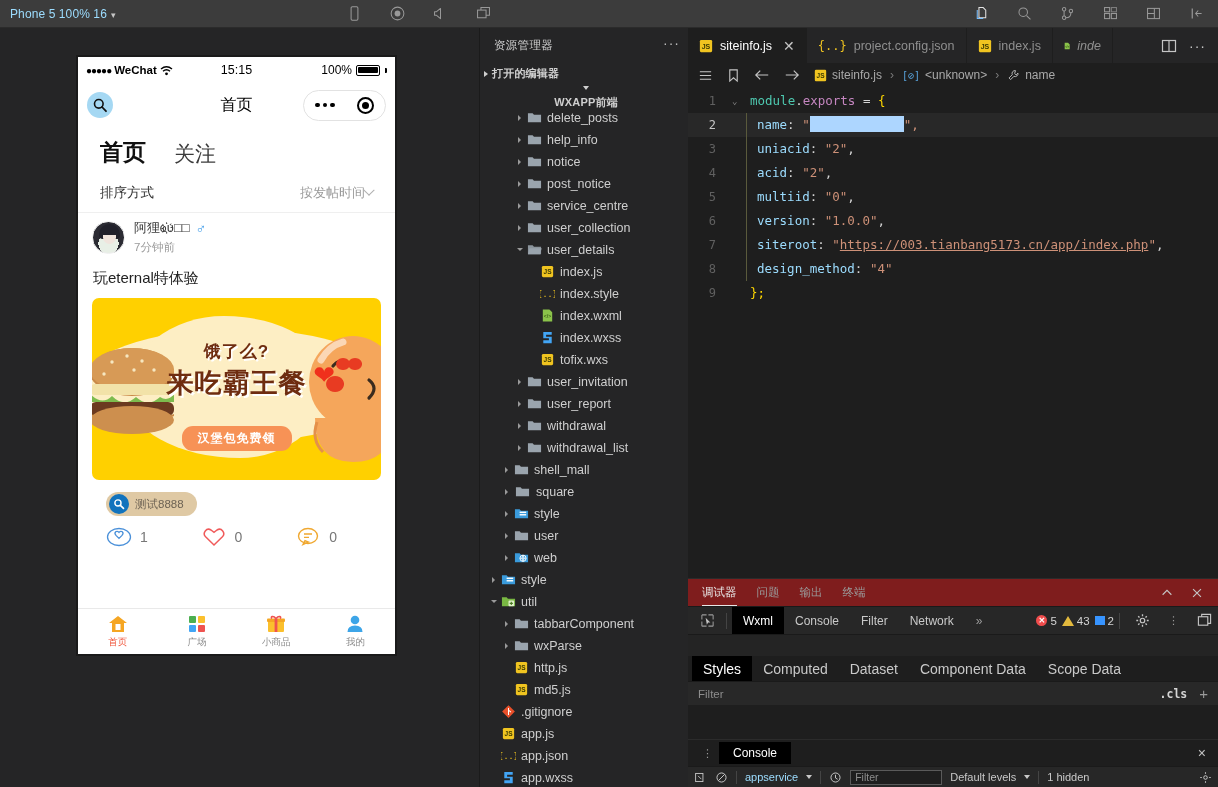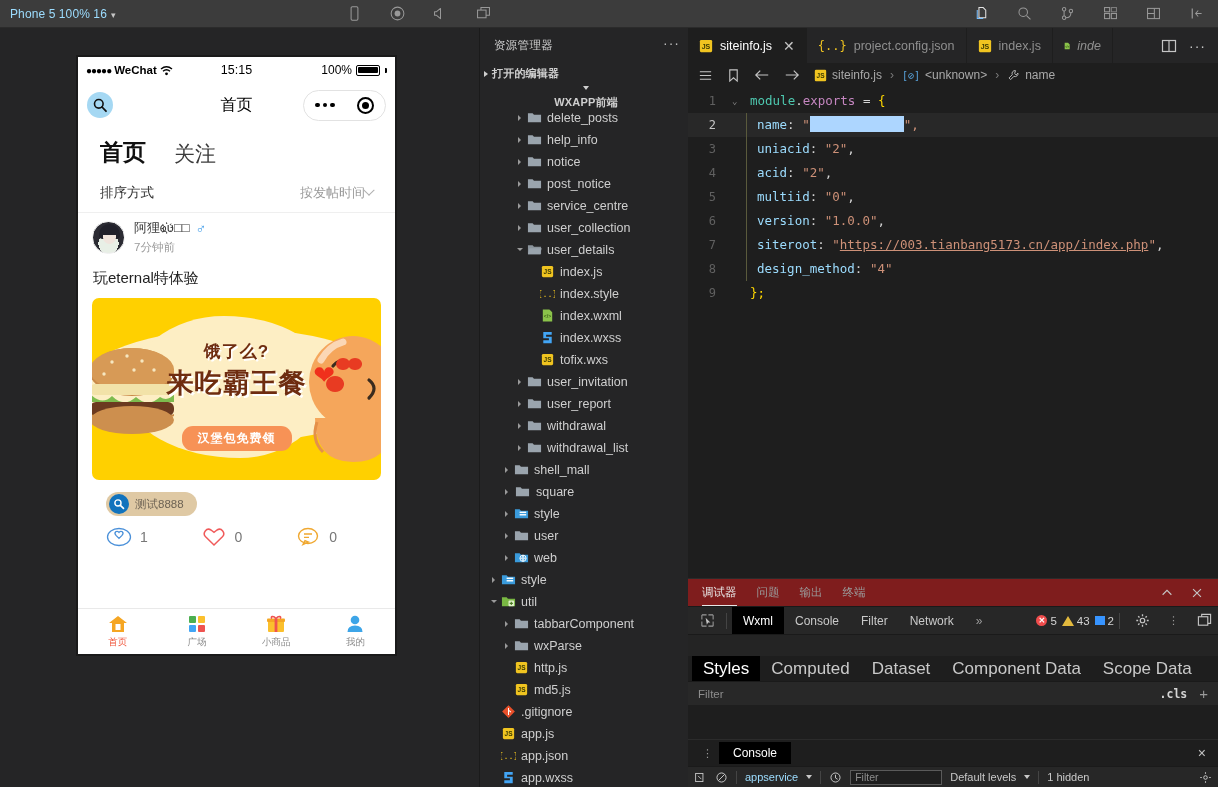--- a/index.html
+++ b/index.html
@@ -253,21 +253,21 @@
   .dot-err { width:11px;height:11px;border-radius:50%;background:#f04c4c; display:flex;align-items:center;
              justify-content:center;color:#fff;font-size:8px; font-weight:bold;}
   .tri-warn { width:0;height:0;border-left:6px solid transparent;border-right:6px solid transparent;
               border-bottom:10px solid #e2b93d; }
   .sq-info { width:10px;height:9px;background:#3794ff; }
   .dt-icons { display:flex; align-items:center; gap:12px; margin-left:10px; color:#c5c5c5; }
 
   .styles-strip { height:22px; flex:0 0 22px; background:#242424; border-top:1px solid #1a1a1a;}
   .subtabs {
     height:25px; flex:0 0 25px; display:flex; align-items:flex-start; background:#1e1e1e;
-    font-size:17px; padding:0 4px;
+    font-size:14px; padding:0 4px;
   }
   .stab { padding:0 11px; height:25px; display:flex; align-items:center; color:#c9c9c9; }
   .stab.active { background:#000; color:#fff; }
   .filter-row {
     height:24px; flex:0 0 24px; display:flex; align-items:center; background:#282828;
     border-top:1px solid #1a1a1a; padding:0 10px; font-size:11.5px; color:#8d8d8d;
   }
   .filter-row .cls { margin-left:auto; color:#d4d4d4; font-family:"DejaVu Sans Mono",monospace; font-weight:bold;}
   .filter-row .plus { margin-left:12px; color:#9a9a9a; font-size:15px; }
   .blank-area { flex:1 1 auto; background:#1e1e1e; }

